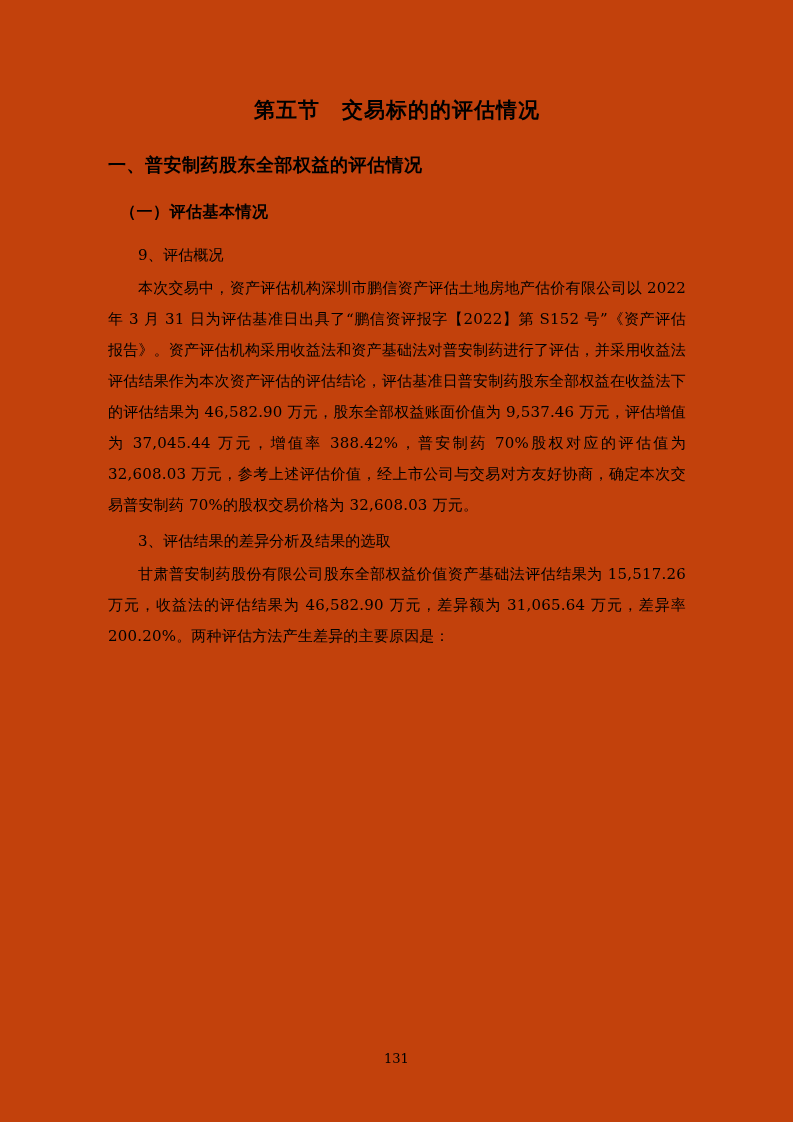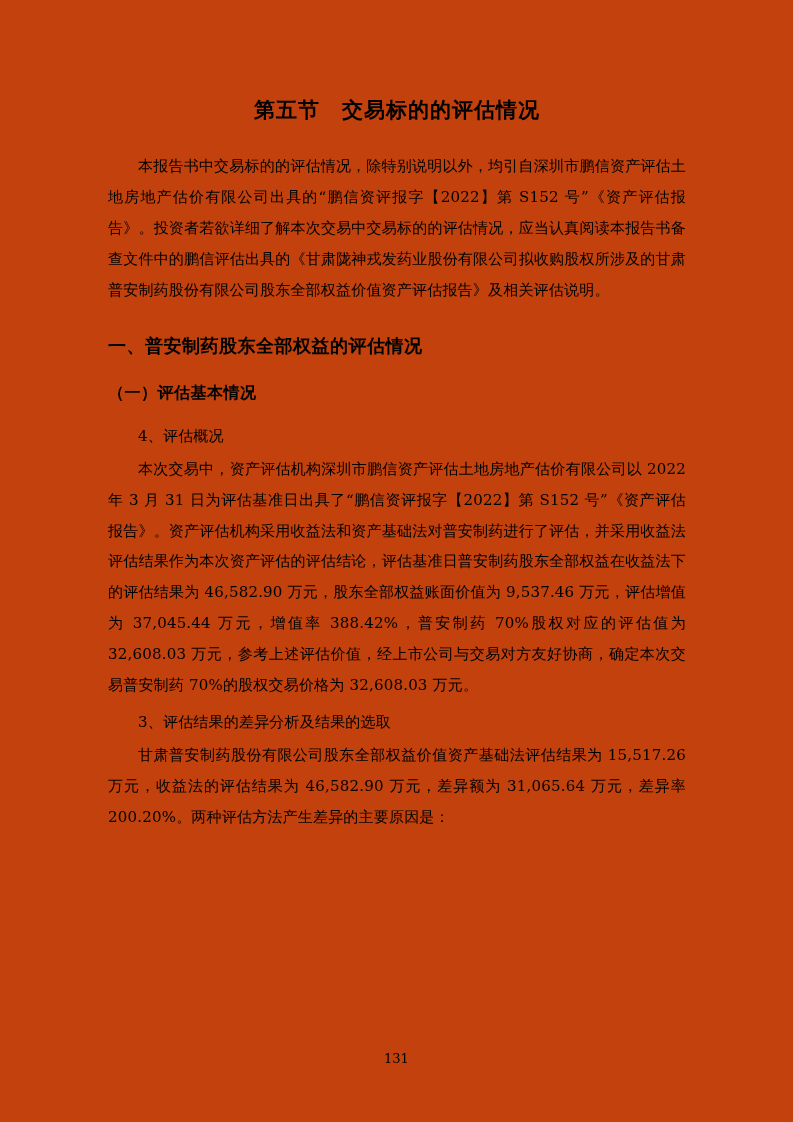--- a/index.html
+++ b/index.html
@@ -39,21 +39,21 @@
     font-size: 18px;
     font-weight: bold;
     margin: 26px 0 18px 0;
     line-height: 1.5;
     letter-spacing: 0.5px;
   }
   h3.heading-2 {
     font-family: "DejaVu Sans", "Liberation Sans", sans-serif;
     font-size: 16px;
     font-weight: bold;
-    margin: 22px 0 16px 0;
+    margin: 22px 0 16px 12px;
     line-height: 1.5;
     letter-spacing: 0.5px;
   }
   p.para {
     font-size: 15px;
     line-height: 2.06;
     margin: 0 0 6px 0;
     text-align: justify;
     text-justify: inter-ideograph;
     text-indent: 2em;
@@ -73,27 +73,26 @@
   }
 </style>
 </head>
 <body>
 
 <div class="page">
   <div class="content">
 
     <h1 class="section-title">第五节　交易标的的评估情况</h1>
 
-    <p class="para">本报告书中交易标的的评估情况，除特别说明以外，均引自深圳市鹏信资产评估土地房地产估价有限公司出具的“鹏信资评报字【2022】第 S152 号”《资产评估报告》。投资者若欲详细了解本次交易中交易标的的评估情况，应当认真阅读本报告书备查文件中的鹏信评估出具的《甘肃陇神戎发药业股份有限公司拟收购股权所涉及的甘肃普安制药股份有限公司股东全部权益价值资产评估报告》及相关评估说明。</p>
 
     <h2 class="heading-1">一、普安制药股东全部权益的评估情况</h2>
 
     <h3 class="heading-2">（一）评估基本情况</h3>
 
-    <p class="para sub">4、评估概况</p>
+    <p class="para sub">9、评估概况</p>
 
     <p class="para">本次交易中，资产评估机构深圳市鹏信资产评估土地房地产估价有限公司以 2022 年 3 月 31 日为评估基准日出具了“鹏信资评报字【2022】第 S152 号”《资产评估报告》。资产评估机构采用收益法和资产基础法对普安制药进行了评估，并采用收益法评估结果作为本次资产评估的评估结论，评估基准日普安制药股东全部权益在收益法下的评估结果为 46,582.90 万元，股东全部权益账面价值为 9,537.46 万元，评估增值为 37,045.44 万元，增值率 388.42%，普安制药 70%股权对应的评估值为 32,608.03 万元，参考上述评估价值，经上市公司与交易对方友好协商，确定本次交易普安制药 70%的股权交易价格为 32,608.03 万元。</p>
 
     <p class="para sub">3、评估结果的差异分析及结果的选取</p>
 
     <p class="para">甘肃普安制药股份有限公司股东全部权益价值资产基础法评估结果为 15,517.26 万元，收益法的评估结果为 46,582.90 万元，差异额为 31,065.64 万元，差异率 200.20%。两种评估方法产生差异的主要原因是：</p>
 
 
   </div>
 

